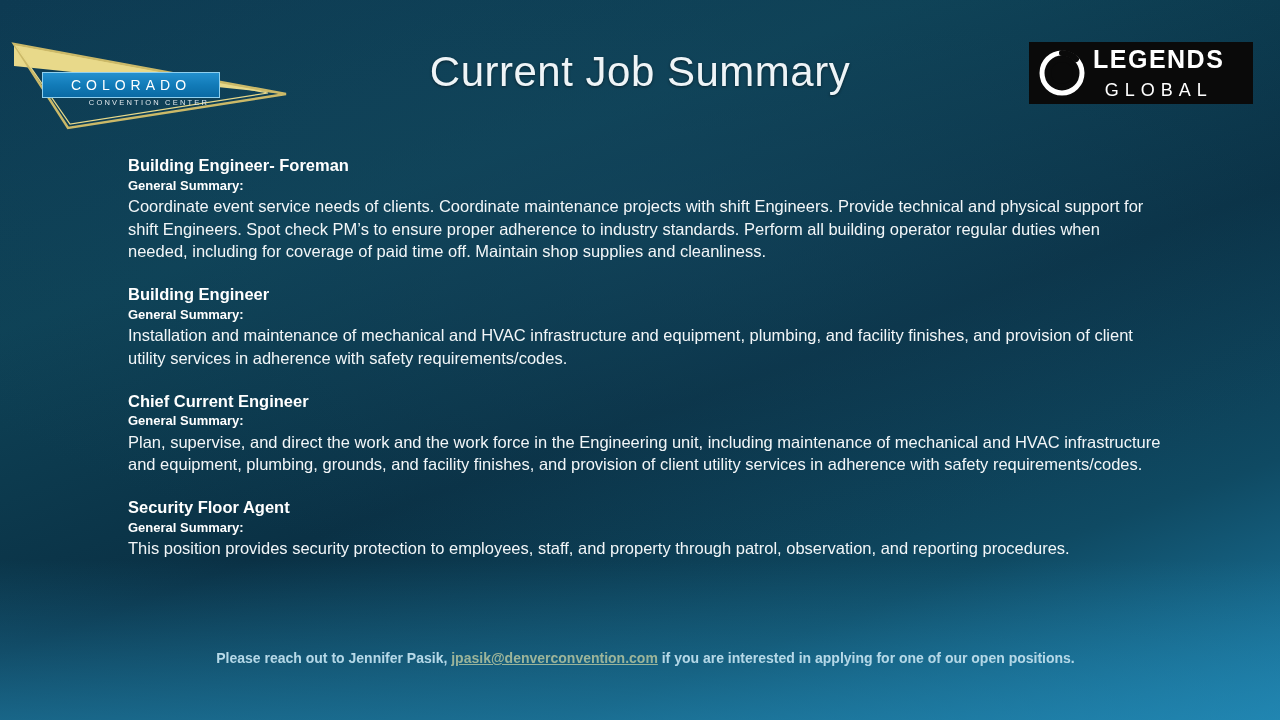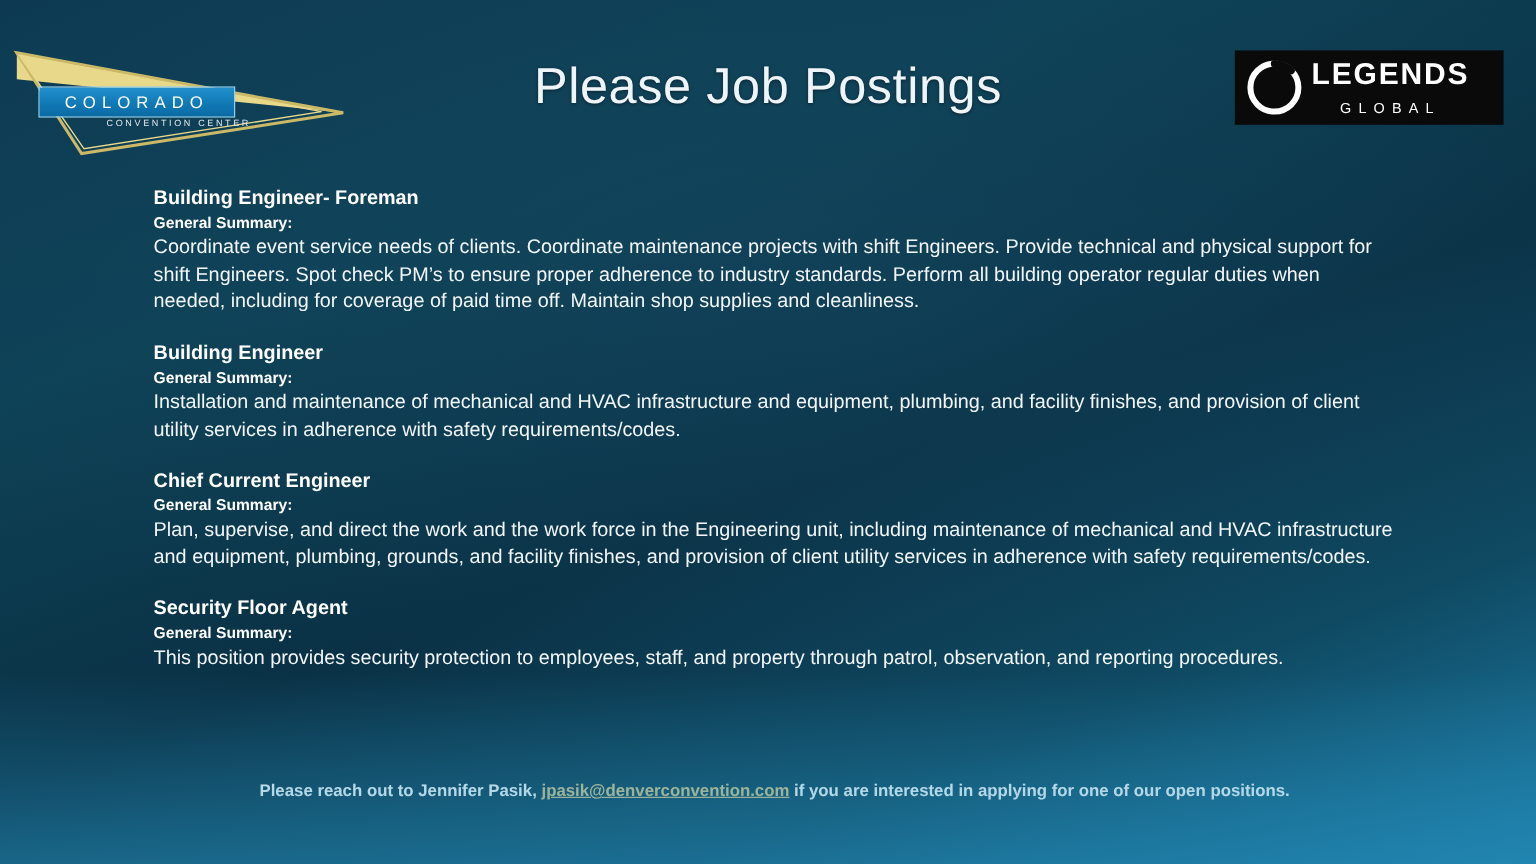--- a/index.html
+++ b/index.html
@@ -49,23 +49,23 @@
   .cc-logo {
     position: absolute;
     left: 8px;
     top: 36px;
     width: 290px;
     height: 100px;
   }
   .cc-logo svg { display: block; }
   .cc-bar {
     position: absolute;
-    left: 24px;
+    left: 34px;
     top: 36px;
-    width: 164px;
+    width: 178px;
     height: 26px;
     background: linear-gradient(to bottom, #2390ce 0%, #127bb8 50%, #0a6aa4 100%);
     border: 1px solid #8fd0ef;
     box-sizing: border-box;
   }
   .cc-bar-text {
     color: #ffffff;
     font-size: 14px;
     letter-spacing: 5px;
     text-align: center;
@@ -108,21 +108,21 @@
   }
   .legends-main {
     color: #ffffff;
     font-size: 25px;
     font-weight: 700;
     letter-spacing: 1.5px;
     text-align: right;
   }
   .legends-sub {
     color: #ffffff;
-    font-size: 12px;
+    font-size: 18px;
     letter-spacing: 6px;
     text-align: center;
     margin-top: 9px;
   }
 
   
   .body {
     position: absolute;
     left: 128px;
     top: 155px;
@@ -175,21 +175,21 @@
       <polygon points="6,8 278,58 6,30" fill="#e8d98a"></polygon>
       <polygon points="6,8 278,58 60,92" fill="none" stroke="#cbb968" stroke-width="2.5"></polygon>
       <polygon points="8,10 260,57 62,88" fill="none" stroke="#e8d98a" stroke-width="1.2"></polygon>
     </svg>
     <div class="cc-bar">
       <div class="cc-bar-text">COLORADO</div>
     </div>
     <div class="cc-sub">CONVENTION CENTER</div>
   </div>
 
-  <div class="title">Please Job Postings</div>
+  <div class="title">Current Job Summary</div>
 
   <div class="legends">
     <div class="legends-mark">
       <svg width="46" height="46" viewBox="0 0 46 46">
         <circle cx="23" cy="23" r="20" fill="none" stroke="#ffffff" stroke-width="5"></circle>
         <path d="M23 3 a20 20 0 0 1 14 6" fill="none" stroke="#0a0a0a" stroke-width="6" stroke-linecap="round"></path>
         <circle cx="23" cy="23" r="11" fill="#0a0a0a"></circle>
       </svg>
     </div>
     <div class="legends-text">

